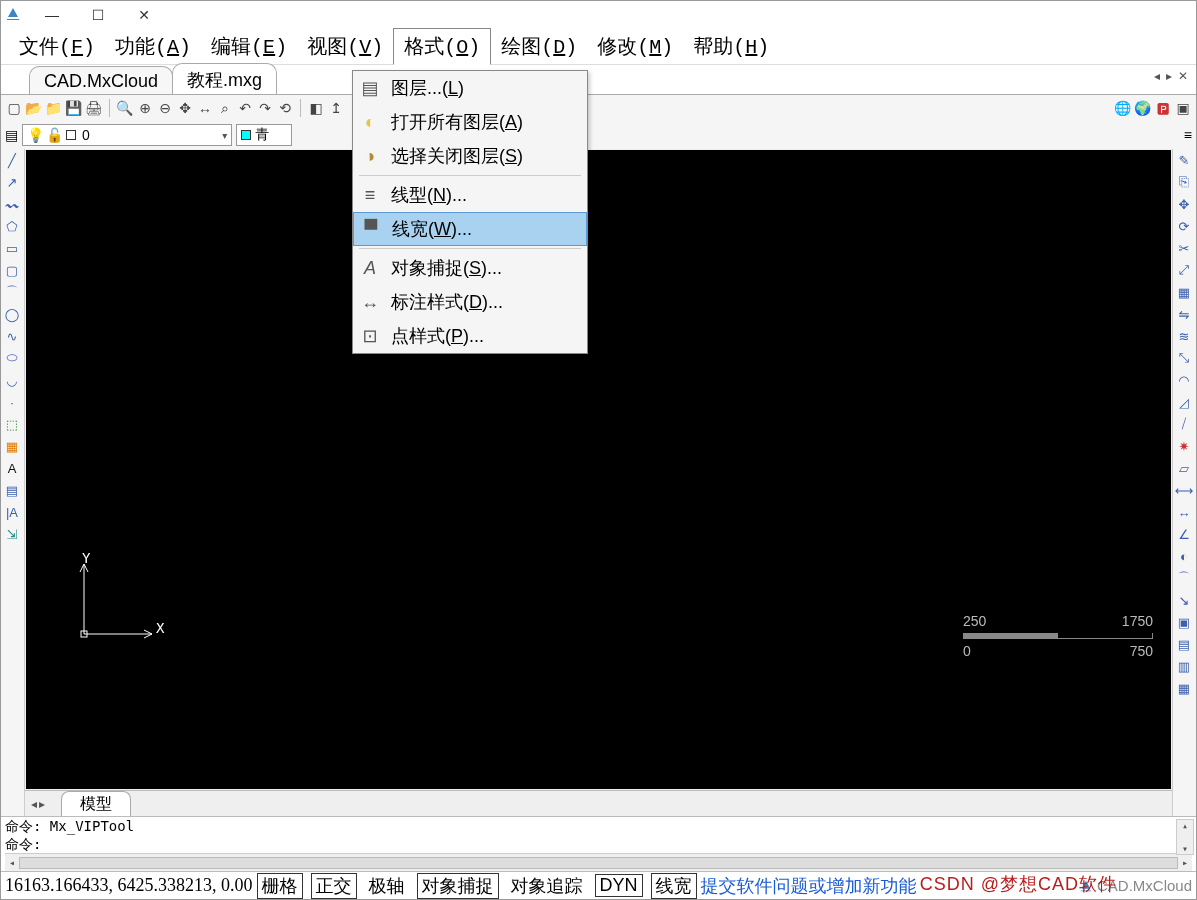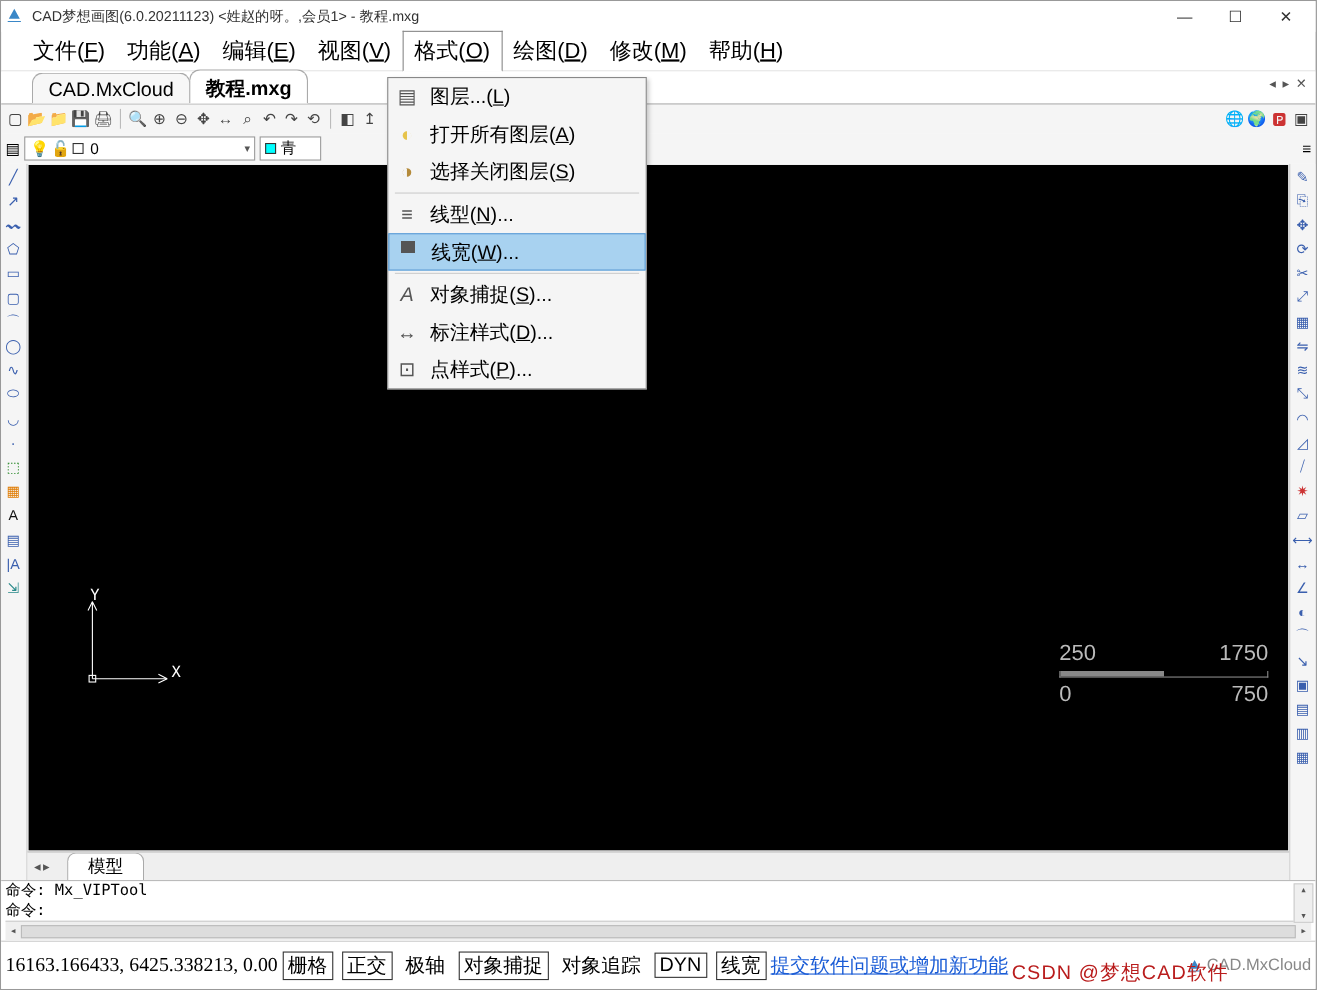--- a/index.html
+++ b/index.html
@@ -30,24 +30,25 @@
   width: 46px; height: 28px;
   display: inline-flex; align-items: center; justify-content: center;
   color: #333; font-size: 14px;
 }
 
 
 .menubar {
   height: 36px;
   display: flex;
   align-items: center;
-  padding: 0 19px;
+  padding: 0 8px;
   font-size: 20px;
   border-bottom: 1px solid #ddd;
   position: relative;
+  font-family: Liberation Mono, monospace;
 }
 .menubar .menu-item { padding: 4px 10px; cursor: default; }
 .menubar .menu-item.open {
   background: #fff;
   border: 1px solid #888;
   border-bottom: 1px solid #fff;
   position: relative;
   z-index: 20;
 }
 .menu-underline { text-decoration: underline; }
@@ -94,21 +95,21 @@
   border: 1px solid #aaa;
   border-bottom: none;
   border-top-left-radius: 10px;
   border-top-right-radius: 10px;
   margin-right: -1px;
   background: #f7f7f7;
   position: relative;
 }
 .doctabs .tab.active {
   background: #fff;
-  font-weight: bold;
+  font-weight: normal;
   z-index: 2;
 }
 .doctabs .tabnav {
   position: absolute; right: 6px; top: 4px;
   display: flex; gap:2px; font-size:12px; color:#555;
 }
 .doctabs .tabnav span { padding: 0 2px; }
 
 
 .toolbar {
@@ -164,21 +165,21 @@
 .canvas-wrap { flex:1; display:flex; flex-direction:column; }
 .canvas {
   flex:1; background:#000; position:relative; margin:1px;
 }
 .axis {
   position:absolute; left:46px; bottom:140px;
   color:#fff; font-family:monospace; font-size:14px;
 }
 .scalebar {
   position:absolute; right:18px; bottom:130px;
-  color:#bbb; font-size:20px; text-align:center;
+  color:#bbb; font-size:14px; text-align:center;
 }
 .scalebar .bar {
   width:190px; height:6px;
   border:1px solid #888; border-top:none;
   margin:4px 0;
   background:linear-gradient(to right,#888 0 50%,#000 50% 100%);
 }
 .scalebar .row { display:flex; justify-content:space-between; }
 
 .viewtabs {
@@ -207,44 +208,43 @@
 .cmdline .scroll-h .thumb {
   flex:1; margin:0 4px; height:12px; background:#ddd; border:1px solid #bbb;
 }
 .cmdline .scroll-v {
   position:absolute; right:2px; top:2px; width:18px; height:36px;
   background:#efefef; border:1px solid #ccc; font-size:10px;color:#555;
   display:flex;flex-direction:column;justify-content:space-between;align-items:center;
 }
 
 .statusbar {
-  height: 44px;
+  height: 28px;
   display:flex; align-items:center;
   padding:0 4px; font-size:18px;
   background:#fff; border-top:1px solid #bbb;
 }
 .statusbar .coords { font-family:"Microsoft YaHei"; }
 .statusbar .stbtn {
   margin:0 4px; padding:0 4px;
 }
 .statusbar .stbtn.box { border:1px solid #333; }
-.statusbar .link { color:#1a5cd6; text-decoration:underline; }
+.statusbar .link { color:#1a5cd6; }
 .statusbar .brand { margin-left:auto; color:#888; font-size:15px; display:flex;align-items:center;gap:4px;}
 .statusbar .brand-overlay { color:#b91c1c; position:relative; letter-spacing:1px;}
 </style>
 </head>
 <body>
 
 <div class="titlebar">
   <span class="app-icon">
     <svg viewBox="0 0 16 16" width="16" height="16">
         <path fill="#3a87c7" d="M2 13h12v1H2zM8 2l5 9H3z"></path>
       </svg>
   </span>
-  <span class="title">CAD梦想画图(6.0.20211123) &lt;姓赵的呀。,会员1&gt; - 教程.mxg</span>
   <span class="win-btn">—</span>
   <span class="win-btn">☐</span>
   <span class="win-btn">✕</span>
 </div>
 
 <div class="menubar">
   <span class="menu-item"><span>文件(</span><span class="menu-underline">F</span><span>)</span></span>
   <span class="menu-item"><span>功能(</span><span class="menu-underline">A</span><span>)</span></span>
   <span class="menu-item"><span>编辑(</span><span class="menu-underline">E</span><span>)</span></span>
   <span class="menu-item"><span>视图(</span><span class="menu-underline">V</span><span>)</span></span>

